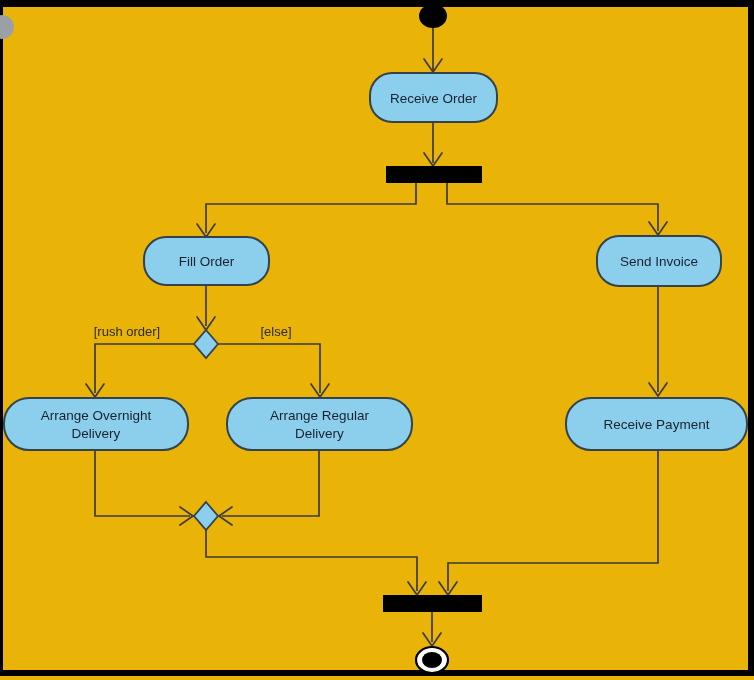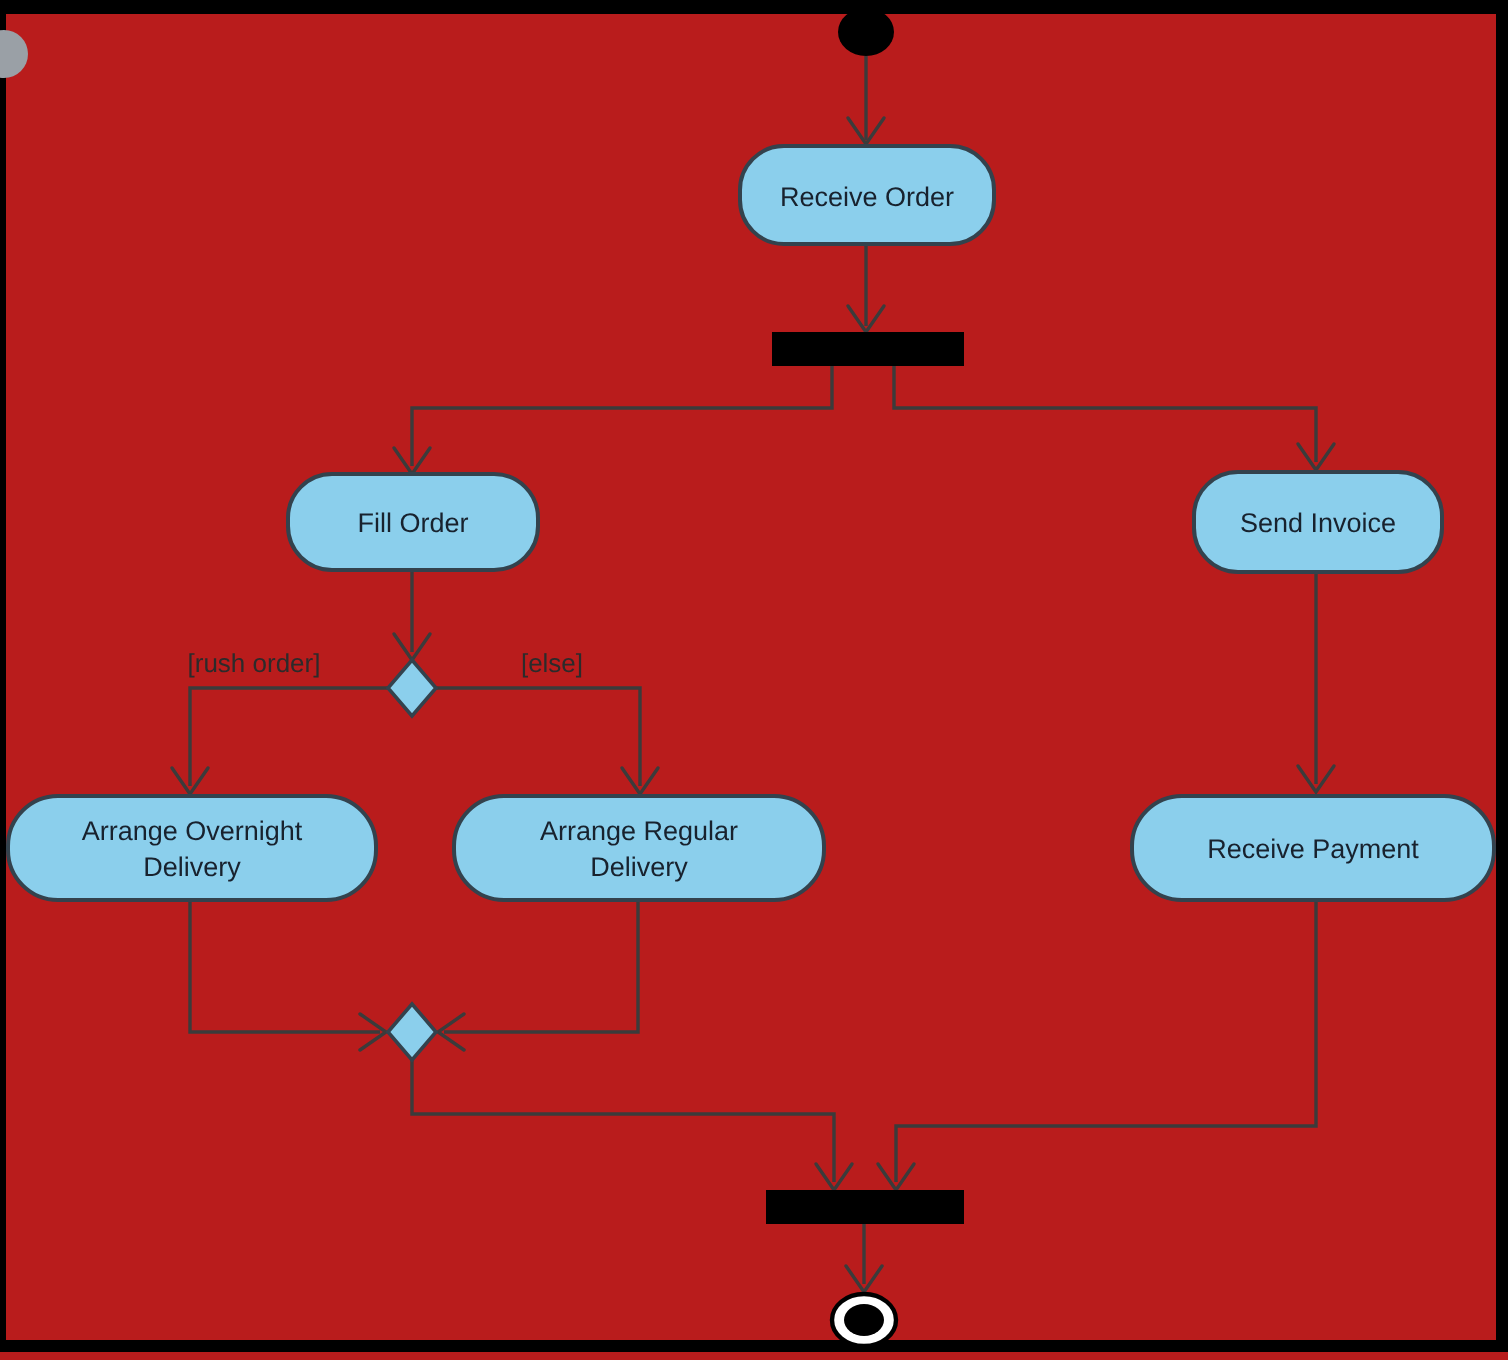--- a/index.html
+++ b/index.html
@@ -5,21 +5,21 @@
   html, body {
     margin: 0;
     padding: 0;
     background: #ffffff;
     font-family: "Liberation Sans", sans-serif;
   }
   .stage {
     position: relative;
     width: 754px;
     height: 680px;
-    background: #b91c1c;
+    background: #eab308;
     overflow: hidden;
   }
   svg { display: block; }
 
   .activity {
     stroke: #33424d;
     stroke-width: 2;
   }
   .diamond {
     stroke: #33424d;

